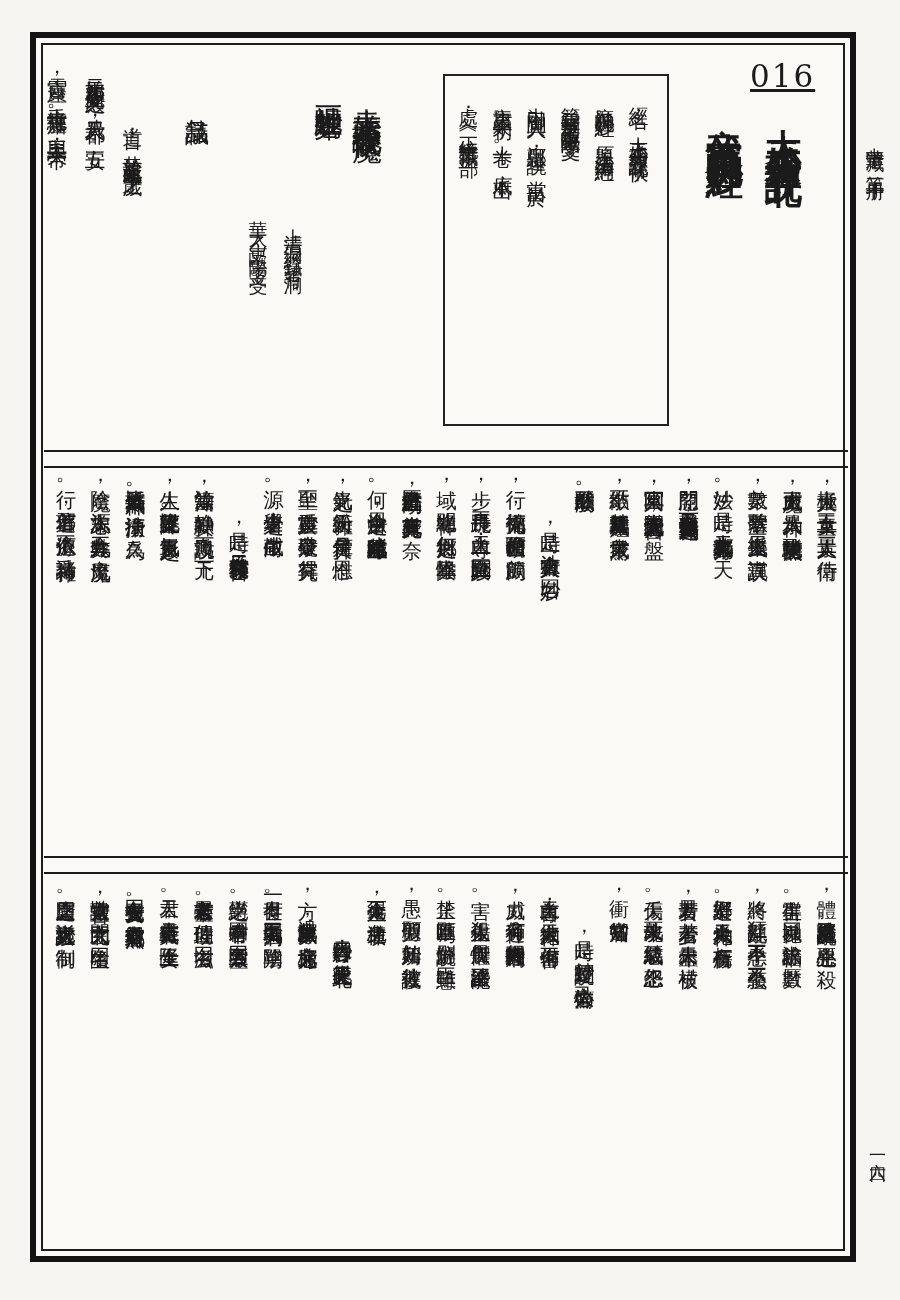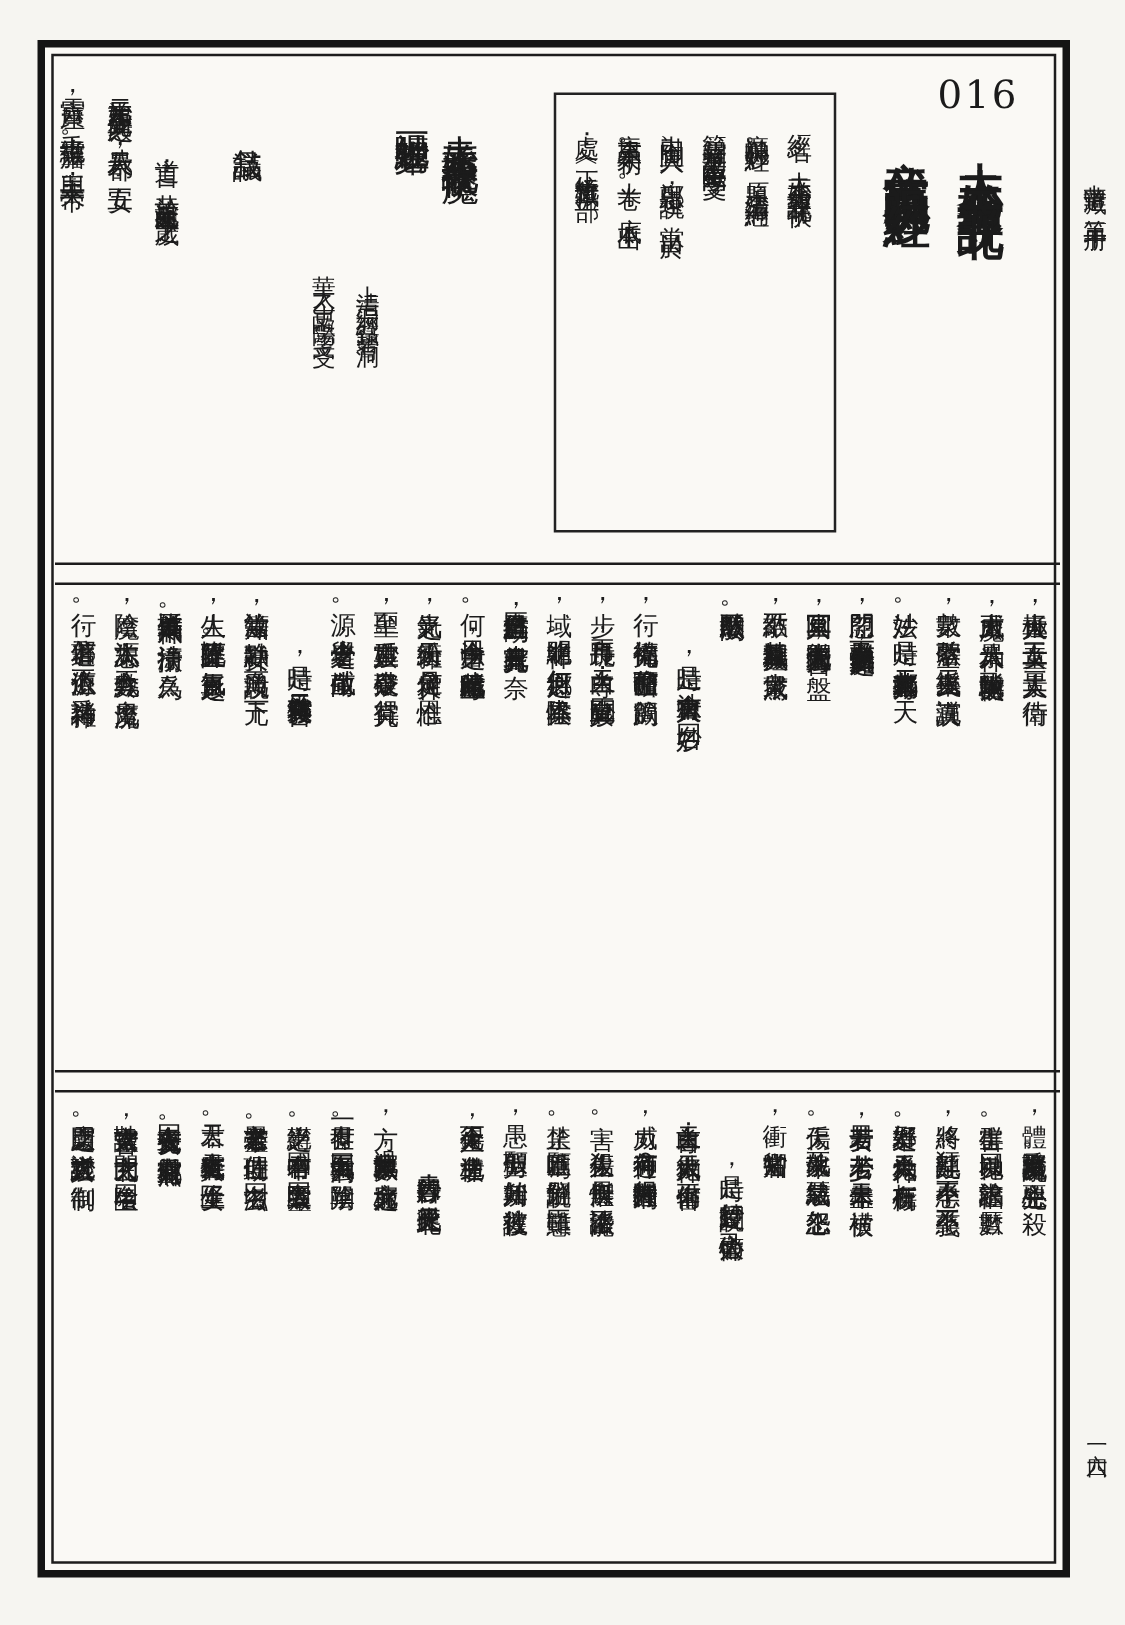--- a/index.html
+++ b/index.html
@@ -16,21 +16,21 @@
     border:6px solid #141414;box-sizing:border-box;background:#faf9f5;
   }
   .frame-inner{
     position:absolute;left:5px;top:5px;right:5px;bottom:5px;
     border:2px solid #1d1d1d;
   }
   
   .margin-head{position:absolute;left:862px;top:132px;font-size:19px;letter-spacing:2px;line-height:26px;}
   .margin-folio{position:absolute;left:866px;top:1146px;font-size:17px;letter-spacing:4px;line-height:22px;}
   
-  .catalog{position:absolute;left:750px;top:58px;font-size:31px;letter-spacing:2px;font-family:"DejaVu Serif",serif;}
+  .catalog{position:absolute;left:750px;top:58px;font-size:31px;letter-spacing:2px;font-family:"DejaVu Serif",serif;text-decoration:underline;}
   
   .title-col{position:absolute;font-size:37px;font-weight:bold;letter-spacing:6px;line-height:44px;}
   .t1{left:761px;top:99px;}
   .t2{left:702px;top:99px;}
   
   .abstract-box{
     position:absolute;left:443px;top:74px;width:226px;height:352px;
     border:2px solid #222;box-sizing:border-box;padding:16px 11px;
   }
   .abs-col{font-size:20px;line-height:34px;letter-spacing:3px;}

